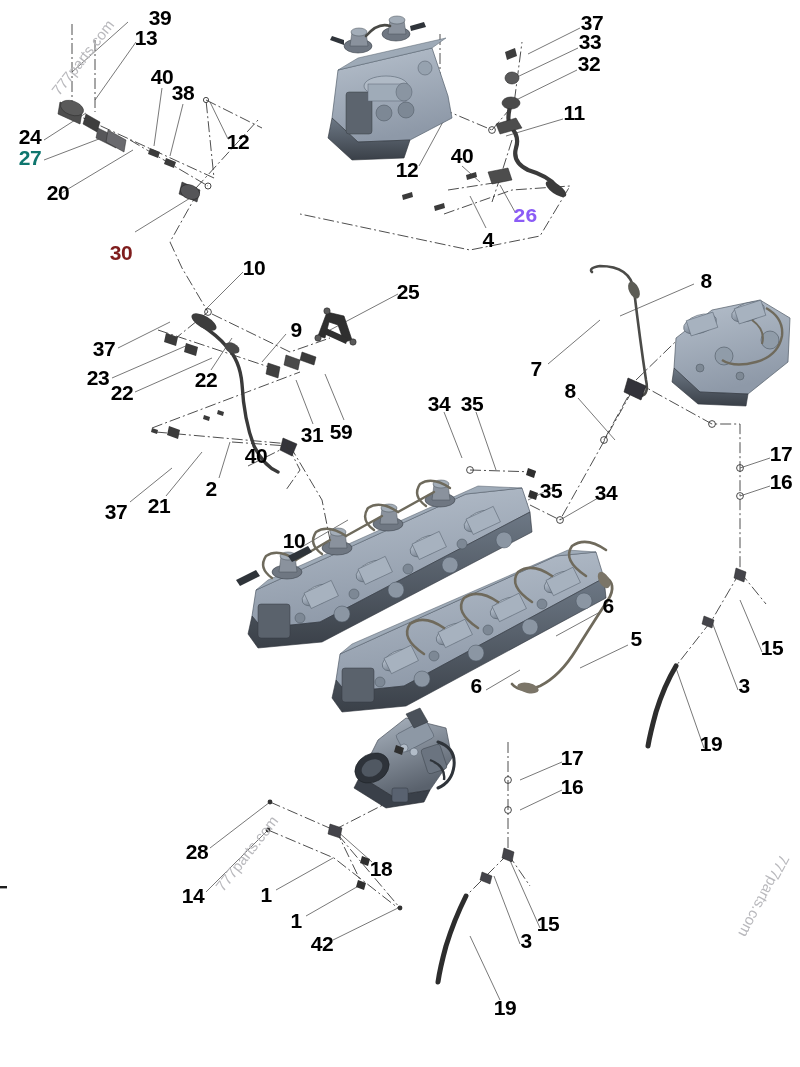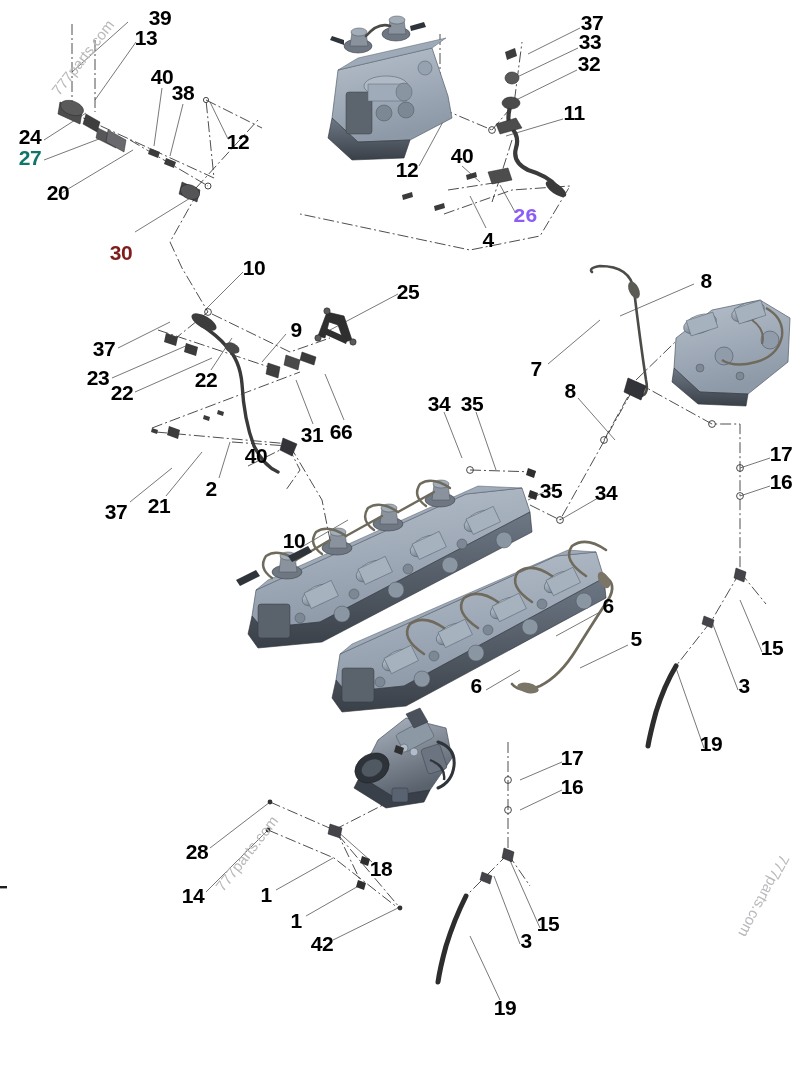--- a/index.html
+++ b/index.html
@@ -469,21 +469,21 @@
       <div class="callout" style="left: 296px; top: 329px; color: rgb(0, 0, 0);">9</div>
       <div class="callout" style="left: 104px; top: 348px; color: rgb(0, 0, 0);">37</div>
       <div class="callout" style="left: 536px; top: 368px; color: rgb(0, 0, 0);">7</div>
       <div class="callout" style="left: 98px; top: 377px; color: rgb(0, 0, 0);">23</div>
       <div class="callout" style="left: 570px; top: 390px; color: rgb(0, 0, 0);">8</div>
       <div class="callout" style="left: 122px; top: 392px; color: rgb(0, 0, 0);">22</div>
       <div class="callout" style="left: 206px; top: 379px; color: rgb(0, 0, 0);">22</div>
       <div class="callout" style="left: 439px; top: 403px; color: rgb(0, 0, 0);">34</div>
       <div class="callout" style="left: 472px; top: 403px; color: rgb(0, 0, 0);">35</div>
       <div class="callout" style="left: 312px; top: 434px; color: rgb(0, 0, 0);">31</div>
-      <div class="callout" style="left: 341px; top: 431px; color: rgb(0, 0, 0);">66</div>
+      <div class="callout" style="left: 341px; top: 431px; color: rgb(0, 0, 0);">59</div>
       <div class="callout" style="left: 256px; top: 455px; color: rgb(0, 0, 0);">40</div>
       <div class="callout" style="left: 781px; top: 453px; color: rgb(0, 0, 0);">17</div>
       <div class="callout" style="left: 781px; top: 481px; color: rgb(0, 0, 0);">16</div>
       <div class="callout" style="left: 211px; top: 488px; color: rgb(0, 0, 0);">2</div>
       <div class="callout" style="left: 551px; top: 490px; color: rgb(0, 0, 0);">35</div>
       <div class="callout" style="left: 606px; top: 492px; color: rgb(0, 0, 0);">34</div>
       <div class="callout" style="left: 116px; top: 511px; color: rgb(0, 0, 0);">37</div>
       <div class="callout" style="left: 159px; top: 505px; color: rgb(0, 0, 0);">21</div>
       <div class="callout" style="left: 294px; top: 540px; color: rgb(0, 0, 0);">10</div>
       <div class="callout" style="left: 608px; top: 605px; color: rgb(0, 0, 0);">6</div>

